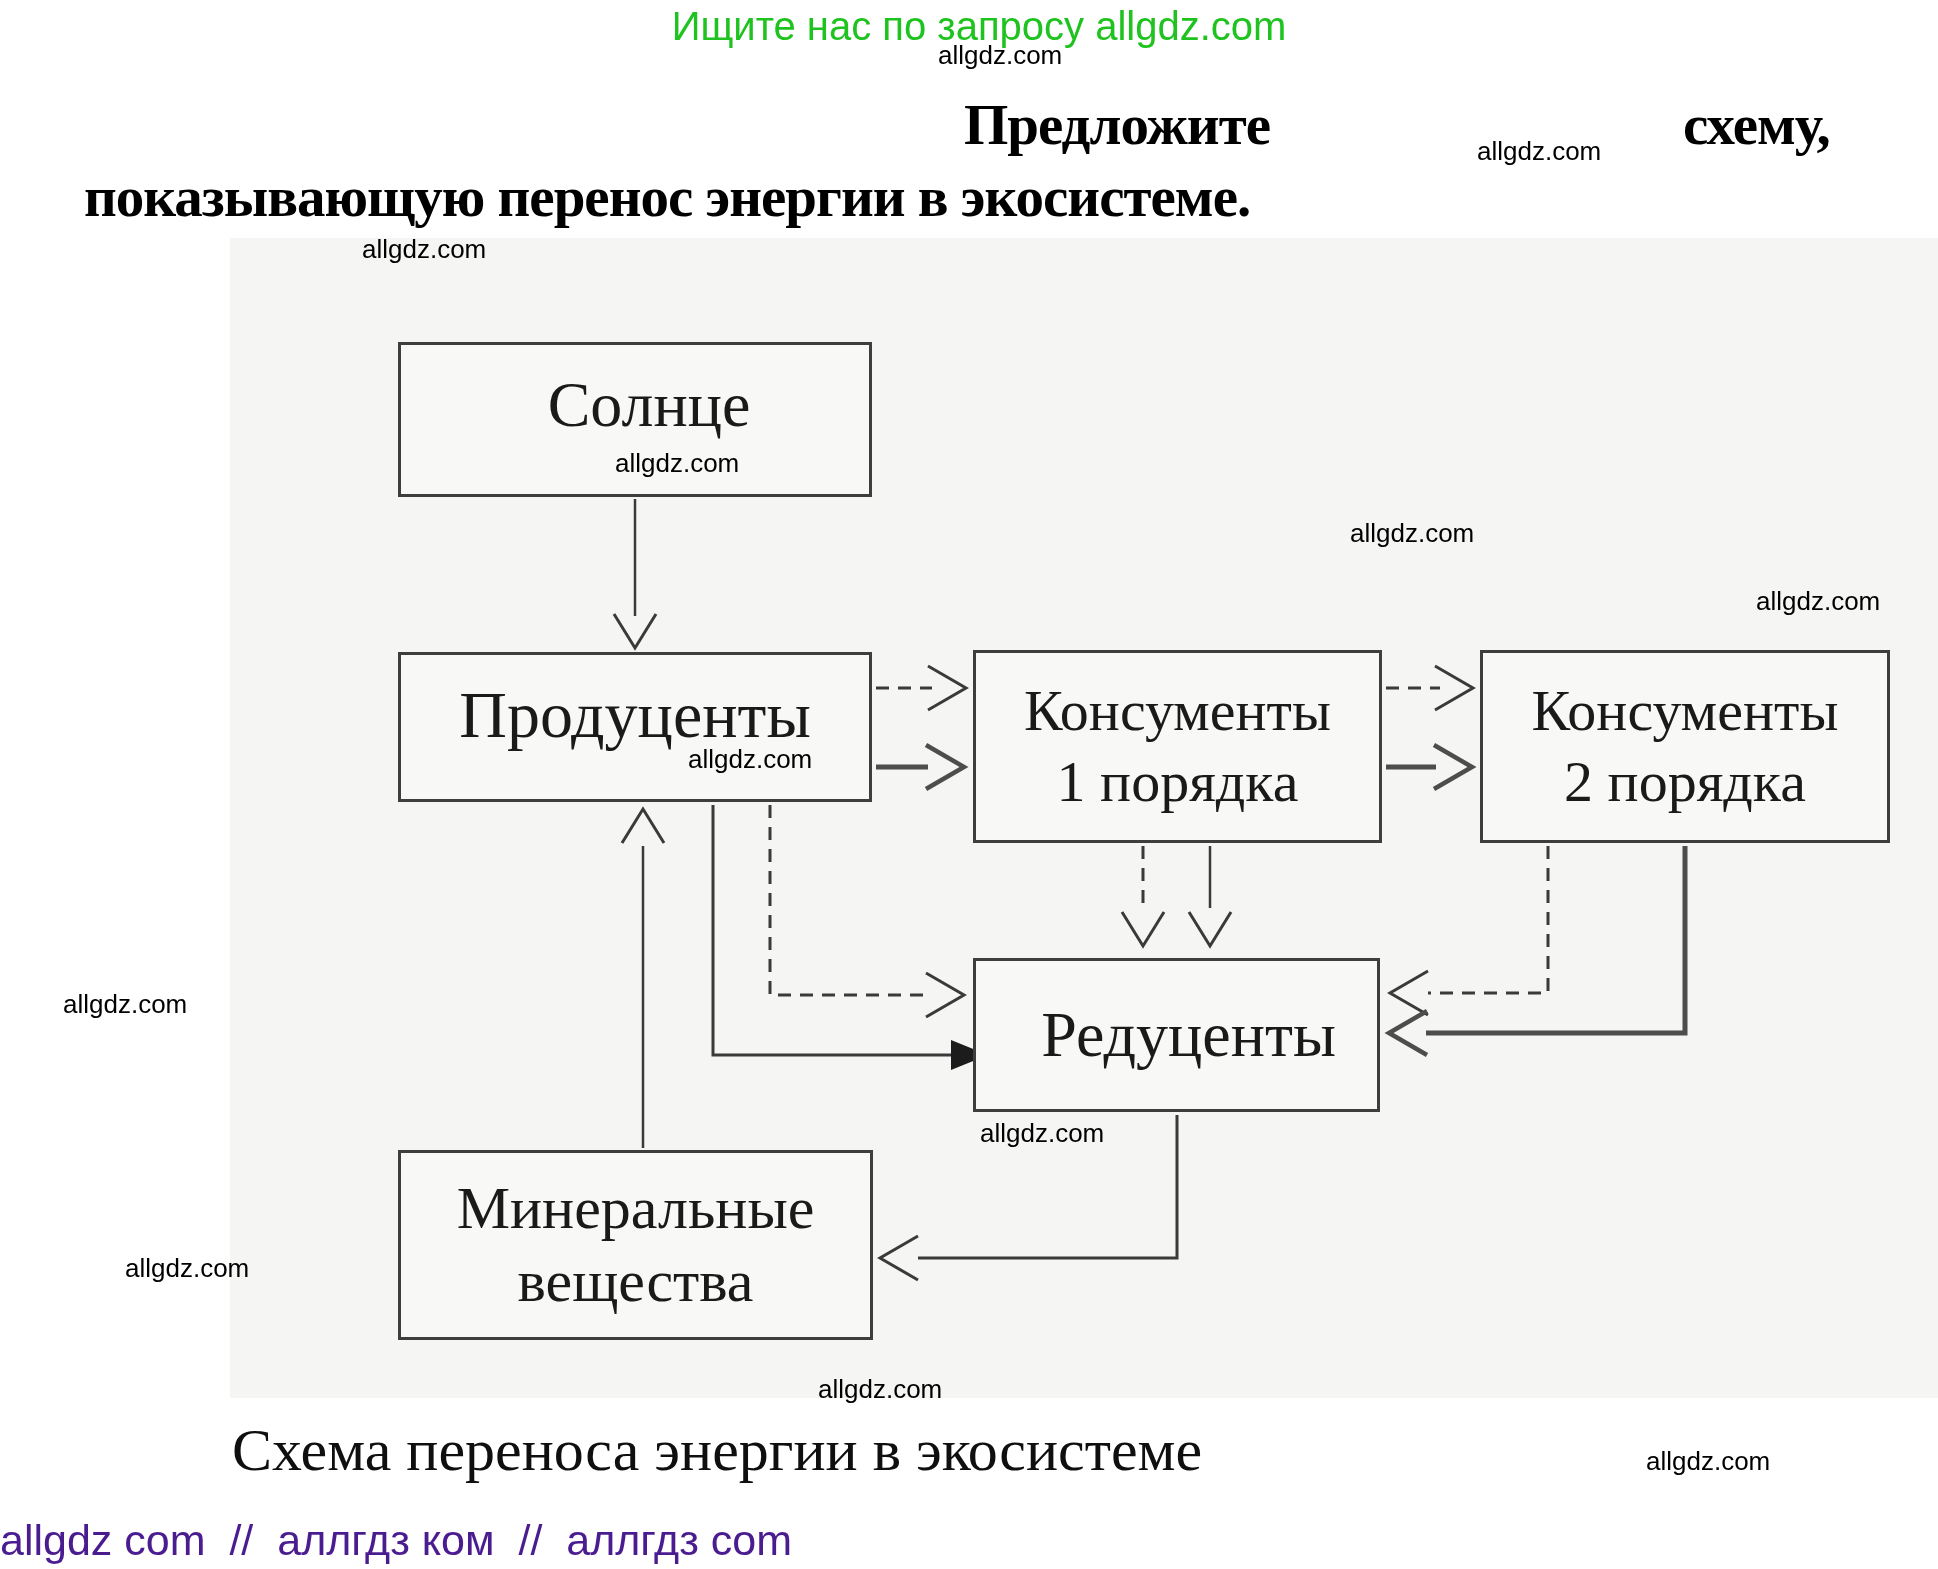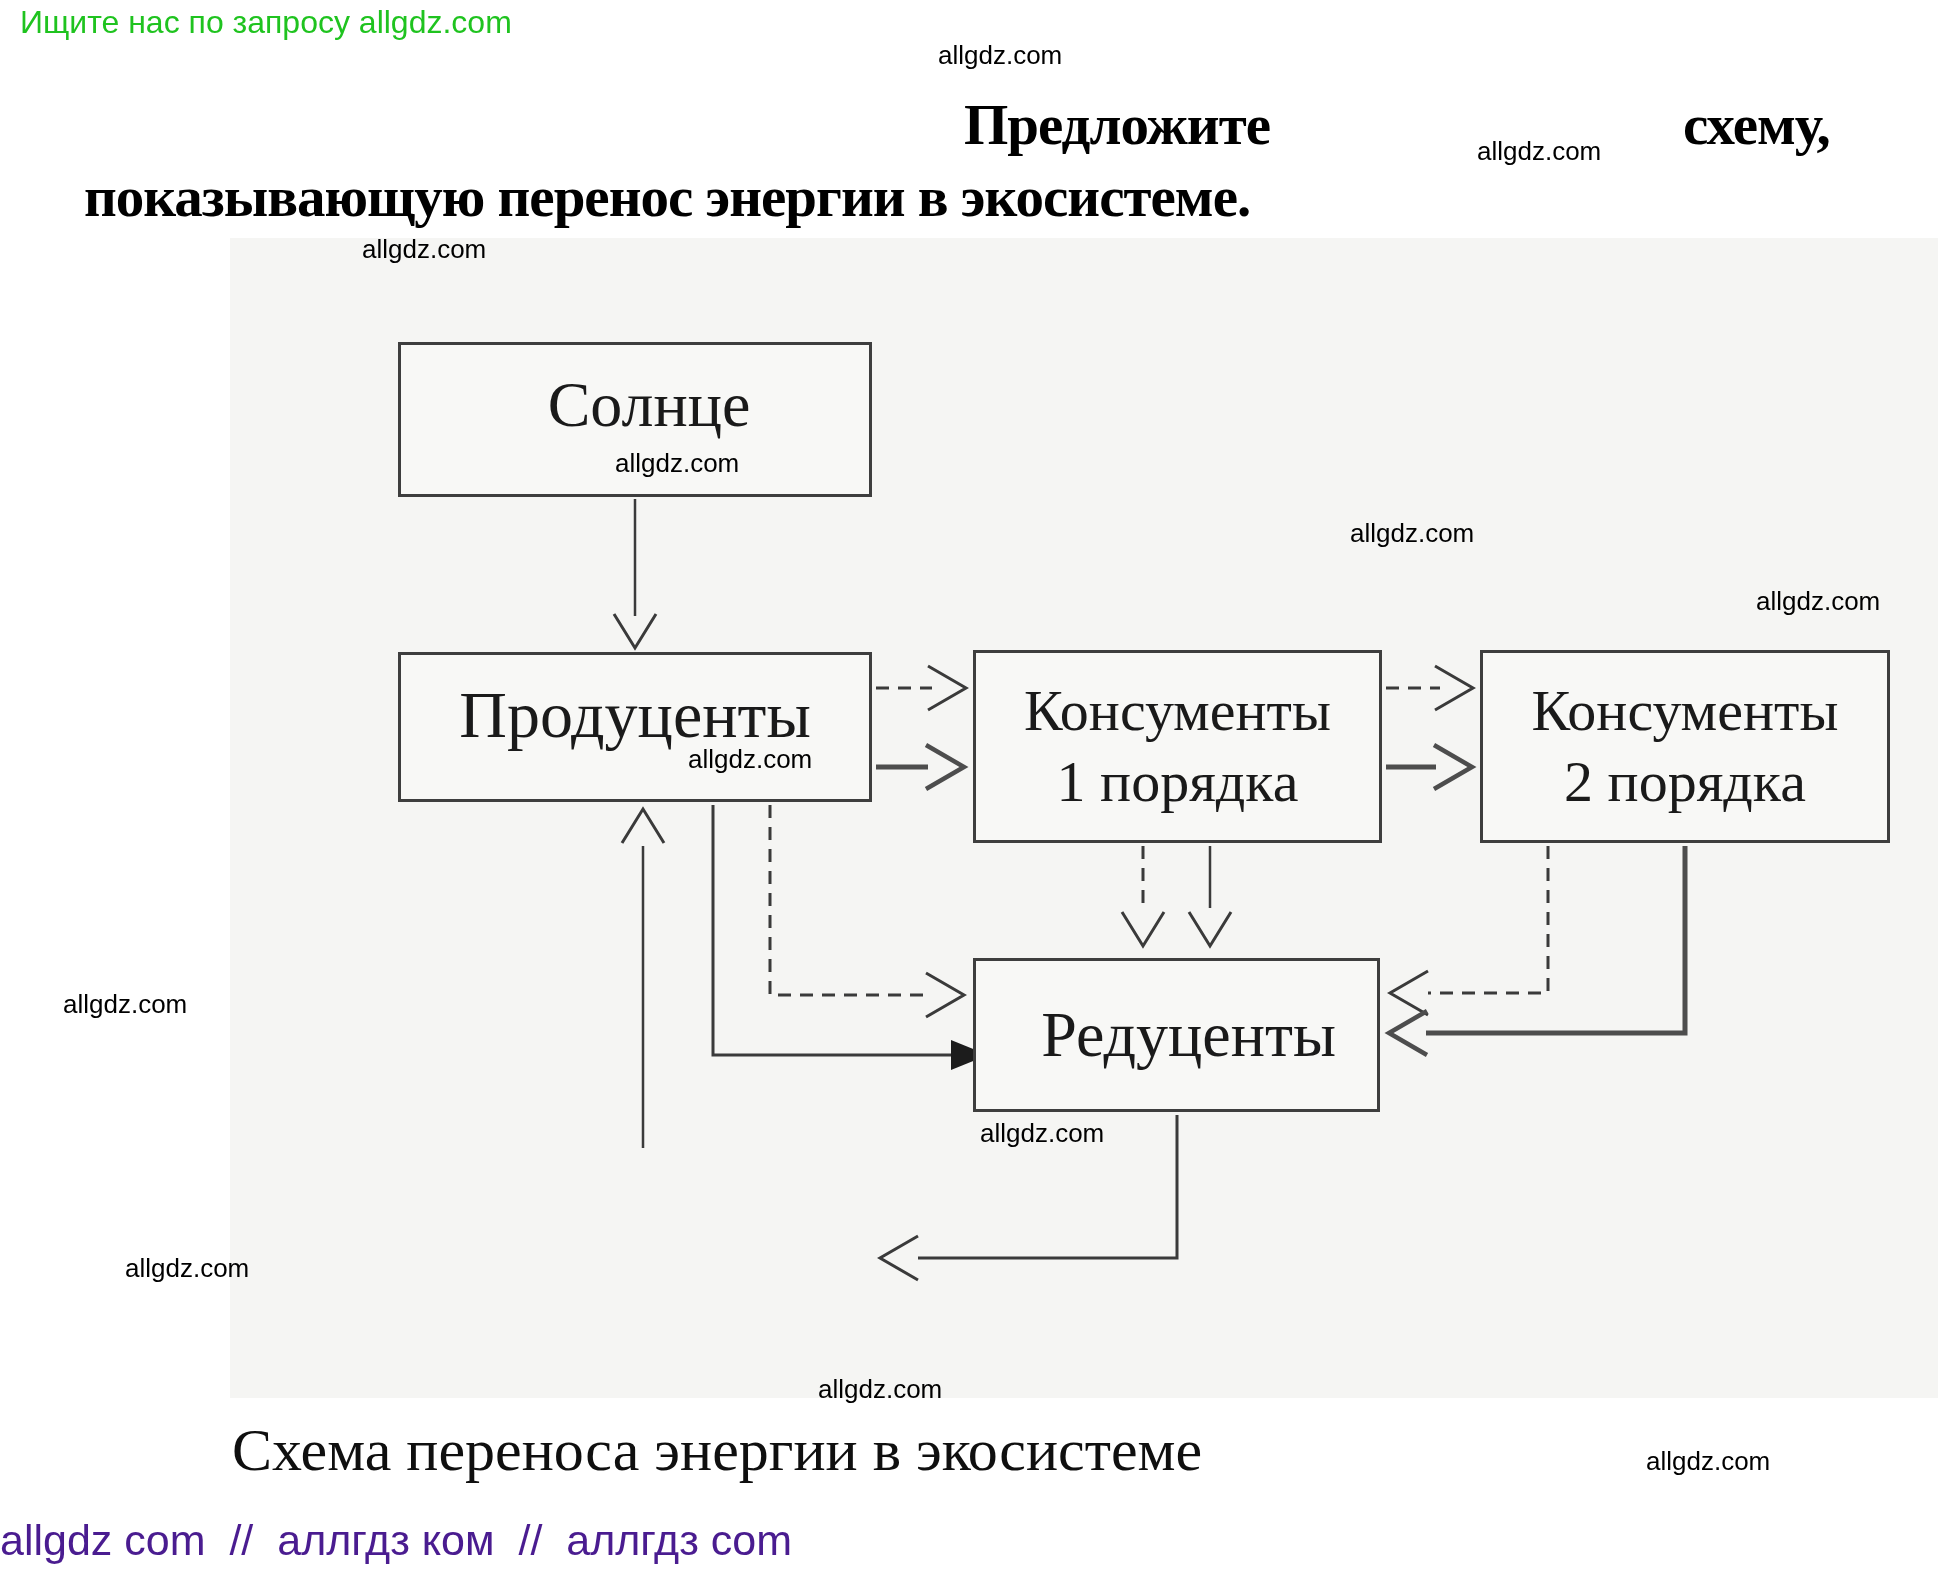--- a/index.html
+++ b/index.html
@@ -5,22 +5,22 @@
   :root{
     --green:#1fc31f;
     --purple:#4a1c90;
     --panel:#f5f5f3;
     --ink:#121212;
   }
   *{margin:0;padding:0;box-sizing:border-box;}
   html,body{width:1938px;height:1569px;background:#ffffff;overflow:hidden;}
   .canvas{position:relative;width:1938px;height:1569px;background:#ffffff;
           font-family:"Liberation Sans",sans-serif;}
-  .promo{position:absolute;left:0;top:4px;width:100%;text-align:left;
-         font-size:32px;color:var(--green);padding-left:20px;}
+  .promo{position:absolute;left:0;top:4px;width:100%;text-align:center;
+         font-size:40px;color:var(--green);padding-left:20px;}
   .wm{position:absolute;font-size:26px;color:#000000;white-space:nowrap;}
   .h-serif{position:absolute;font-family:"Liberation Serif",serif;font-weight:bold;
            font-size:57px;color:#000;white-space:nowrap;letter-spacing:-1px;}
   .panel{position:absolute;left:230px;top:238px;width:1708px;height:1160px;
          background:var(--panel);}
   svg.arrows{position:absolute;left:0;top:0;width:1938px;height:1569px;}
   .ln{stroke:#3a3a3a;stroke-width:3;fill:none;}
   .thin{stroke-width:2.5;}
   .thick{stroke:#4d4d4d;stroke-width:5;}
   .dash{stroke-dasharray:13 9;}
@@ -135,20 +135,24 @@
 
   <div class="node" style="left:1480px;top:650px;width:410px;height:193px;font-size:58px;">
     <span class="lbl">Консументы</span>
     <span class="lbl">2 порядка</span>
   </div>
 
   <div class="node" style="left:973px;top:958px;width:407px;height:154px;font-size:64px;padding-left:24px;">
     <span class="lbl">Редуценты</span>
   </div>
 
+  <div class="node" style="left:398px;top:1150px;width:475px;height:190px;font-size:60px;">
+    <span class="lbl">Минеральные</span>
+    <span class="lbl">вещества</span>
+  </div>
 
   <span class="wm" style="left:362px;top:234px;">allgdz.com</span>
   <span class="wm" style="left:615px;top:448px;">allgdz.com</span>
   <span class="wm" style="left:688px;top:744px;">allgdz.com</span>
   <span class="wm" style="left:1350px;top:518px;">allgdz.com</span>
   <span class="wm" style="left:1756px;top:586px;">allgdz.com</span>
   <span class="wm" style="left:63px;top:989px;">allgdz.com</span>
   <span class="wm" style="left:125px;top:1253px;">allgdz.com</span>
   <span class="wm" style="left:980px;top:1118px;">allgdz.com</span>
   <span class="wm" style="left:818px;top:1374px;">allgdz.com</span>

